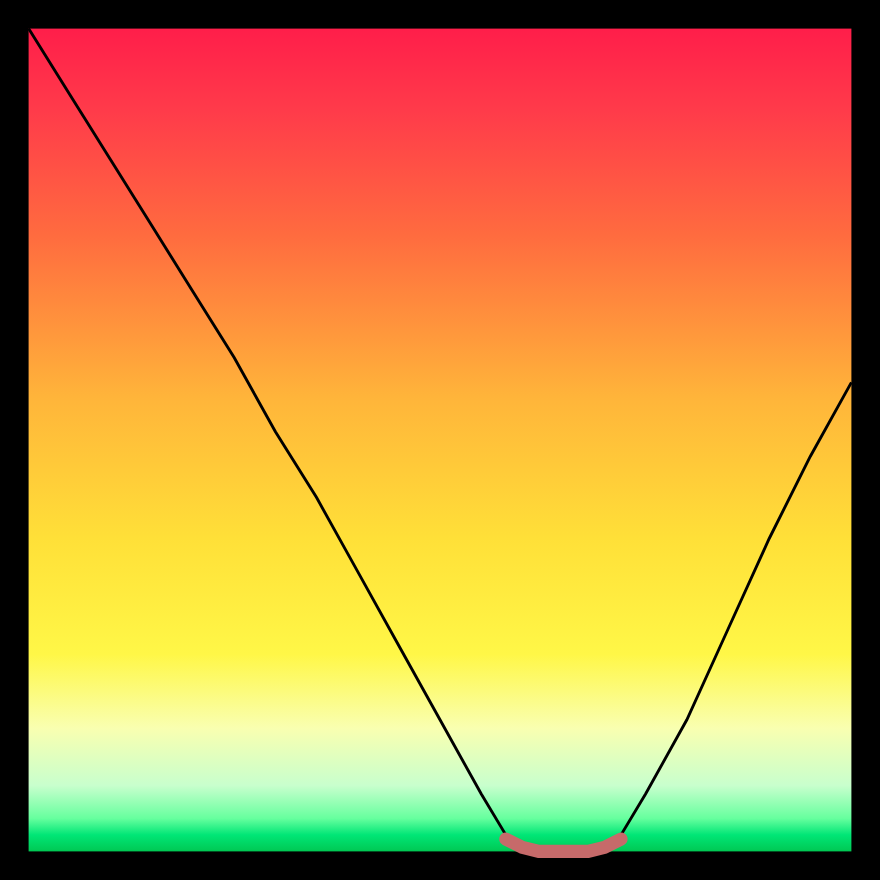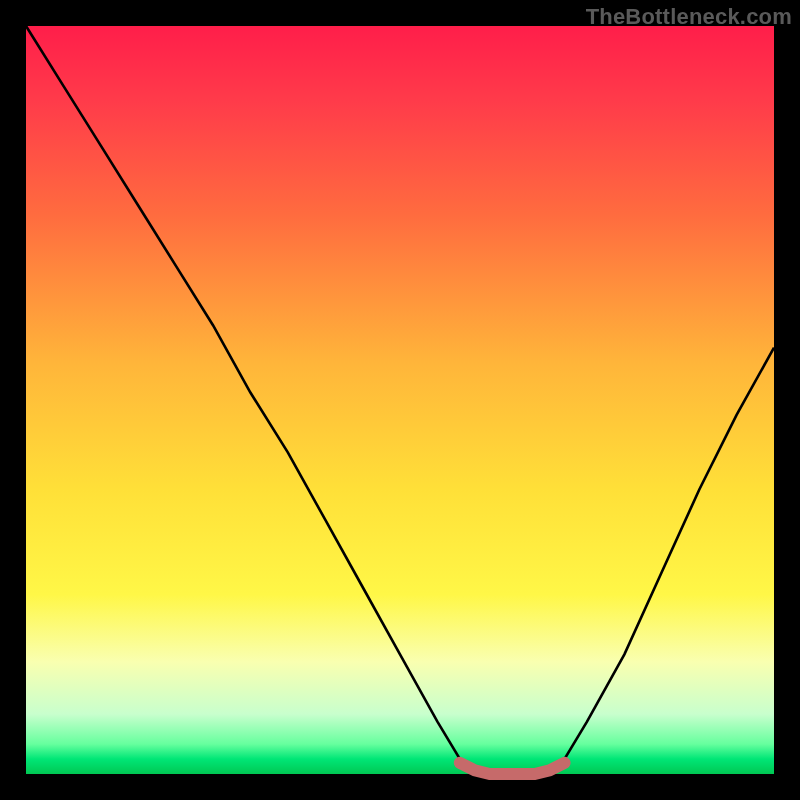--- a/index.html
+++ b/index.html
@@ -62,14 +62,13 @@
 </head>
 <body>
 
 <div class="frame">
   <div class="plot-area">
     <svg class="curve" viewBox="0 0 100 100" preserveAspectRatio="none">
       <path d="M0.00 0.00 L5.00 8.00 L10.00 16.00 L15.00 24.00 L20.00 32.00 L25.00 40.00 L30.00 49.00 L35.00 57.00 L40.00 66.00 L45.00 75.00 L50.00 84.00 L55.00 93.00 L58.00 98.00 L60.00 100.00 L62.00 100.00 L65.00 100.00 L68.00 100.00 L70.00 100.00 L72.00 98.00 L75.00 93.00 L80.00 84.00 L85.00 73.00 L90.00 62.00 L95.00 52.00 L100.00 43.00" fill="none" stroke="#000" stroke-width="0.35" id="curve-path"></path>
       <path d="M58.00 98.50 L60.00 99.50 L62.00 100.00 L64.00 100.00 L66.00 100.00 L68.00 100.00 L70.00 99.50 L72.00 98.50" fill="none" stroke="#c66a6a" stroke-width="1.6" stroke-linecap="round" id="zone-path"></path>
     </svg>
   </div>
-  <div class="watermark">TheBottleneck.com</div>
 </div>
 
 </body></html>

